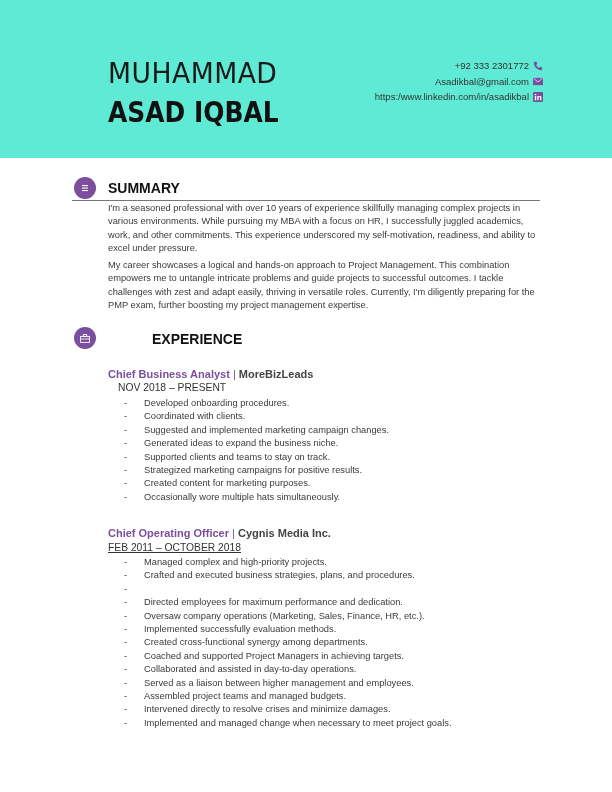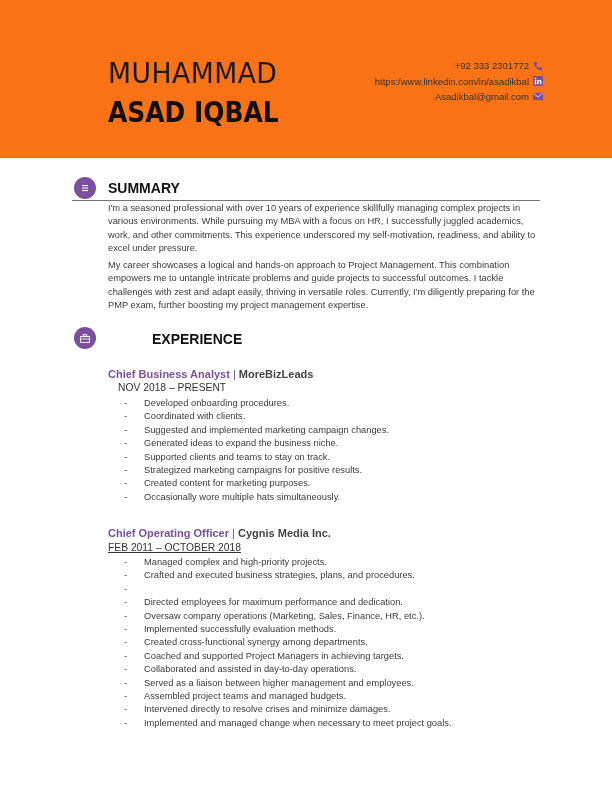--- a/index.html
+++ b/index.html
@@ -1,17 +1,17 @@
 <!DOCTYPE html>
 <html><head>
 <meta charset="utf-8">
 <style>
   * { margin:0; padding:0; box-sizing:border-box; }
   body { width:612px; height:792px; background:#fff; font-family:"Liberation Sans", sans-serif; color:#3a3a3a; position:relative; overflow:hidden; }
-  .header { position:absolute; left:0; top:0; width:612px; height:158px; background:#f97316; }
+  .header { position:absolute; left:0; top:0; width:612px; height:158px; background:#5eead4; }
   .name1 { position:absolute; left:108px; top:56px; font-size:29px; font-weight:400; color:#1a1a1a; letter-spacing:0.5px; font-family:"DejaVu Sans", sans-serif; transform:scaleX(0.92); transform-origin:left; }
   .name2 { position:absolute; left:108px; top:95px; font-size:29px; font-weight:700; color:#111; font-family:"DejaVu Sans", sans-serif; transform:scaleX(0.86); transform-origin:left; }
   .contact { position:absolute; right:69px; top:58px; text-align:right; font-size:9.5px; color:#333; }
   .contact-row { height:15.5px; display:flex; justify-content:flex-end; align-items:center; gap:4px; }
   .cicon { width:10px; height:10px; display:inline-flex; align-items:center; justify-content:center; }
   .section-icon { position:absolute; left:74px; width:22px; height:22px; border-radius:50%; background:#7b4f9d; display:flex; align-items:center; justify-content:center; }
   .section-title { position:absolute; left:108px; font-size:14px; font-weight:700; color:#111; }
   .rule { position:absolute; left:72px; width:468px; height:1px; background:#777; }
   .para { position:absolute; left:108px; width:436px; font-size:9.3px; line-height:13.3px; color:#3a3a3a; }
   .job-title { position:absolute; left:108px; font-size:11px; font-weight:700; }
@@ -32,36 +32,36 @@
   <div class="contact">
     <div class="contact-row">
       <span>+92 333 2301772</span>
       <span class="cicon">
           <svg width="10" height="10" viewBox="0 0 10 10">
             <path d="M2 0.8 L3.6 0.8 L4.3 3 L3.2 3.9 C3.8 5.3 4.7 6.2 6.1 6.8 L7 5.7 L9.2 6.4 L9.2 8 C9.2 8.8 8.6 9.3 7.8 9.2 C4.2 8.8 1.2 5.8 0.8 2.2 C0.7 1.4 1.2 0.8 2 0.8 Z" fill="#7b4f9d"></path>
           </svg>
         </span>
     </div>
     <div class="contact-row">
+      <span>Asadikbal@gmail.com</span>
+      <span class="cicon">
+          <svg width="11" height="9" viewBox="0 0 11 9">
+            <rect x="0" y="0.5" width="11" height="8" fill="#7b4f9d"></rect>
+            <path d="M0.5 1 L5.5 5 L10.5 1" stroke="#e9dff0" stroke-width="0.9" fill="none"></path>
+          </svg>
+        </span>
+    </div>
+    <div class="contact-row">
       <span>https:/www.linkedin.com/in/asadikbal</span>
       <span class="cicon">
           <svg width="10" height="10" viewBox="0 0 10 10">
             <rect width="10" height="10" rx="1" fill="#7b4f9d"></rect>
             <rect x="1.8" y="4" width="1.4" height="4.3" fill="#fff"></rect>
             <circle cx="2.5" cy="2.5" r="0.85" fill="#fff"></circle>
             <path d="M4.3 4 H5.6 V4.7 C5.9 4.2 6.4 3.9 7 3.9 C8 3.9 8.4 4.5 8.4 5.6 V8.3 H7.1 V5.9 C7.1 5.3 6.9 5 6.4 5 C5.9 5 5.6 5.4 5.6 6 V8.3 H4.3 Z" fill="#fff"></path>
-          </svg>
-        </span>
-    </div>
-    <div class="contact-row">
-      <span>Asadikbal@gmail.com</span>
-      <span class="cicon">
-          <svg width="11" height="9" viewBox="0 0 11 9">
-            <rect x="0" y="0.5" width="11" height="8" fill="#7b4f9d"></rect>
-            <path d="M0.5 1 L5.5 5 L10.5 1" stroke="#e9dff0" stroke-width="0.9" fill="none"></path>
           </svg>
         </span>
     </div>
   </div>
 </div>
 
 <div class="section-icon" style="top:177px;">
   <svg width="8" height="8" viewBox="0 0 8 8">
       <rect x="1" y="1" width="6" height="1.1" fill="#fff"></rect>
       <rect x="1" y="3.5" width="6" height="1.1" fill="#fff"></rect>

